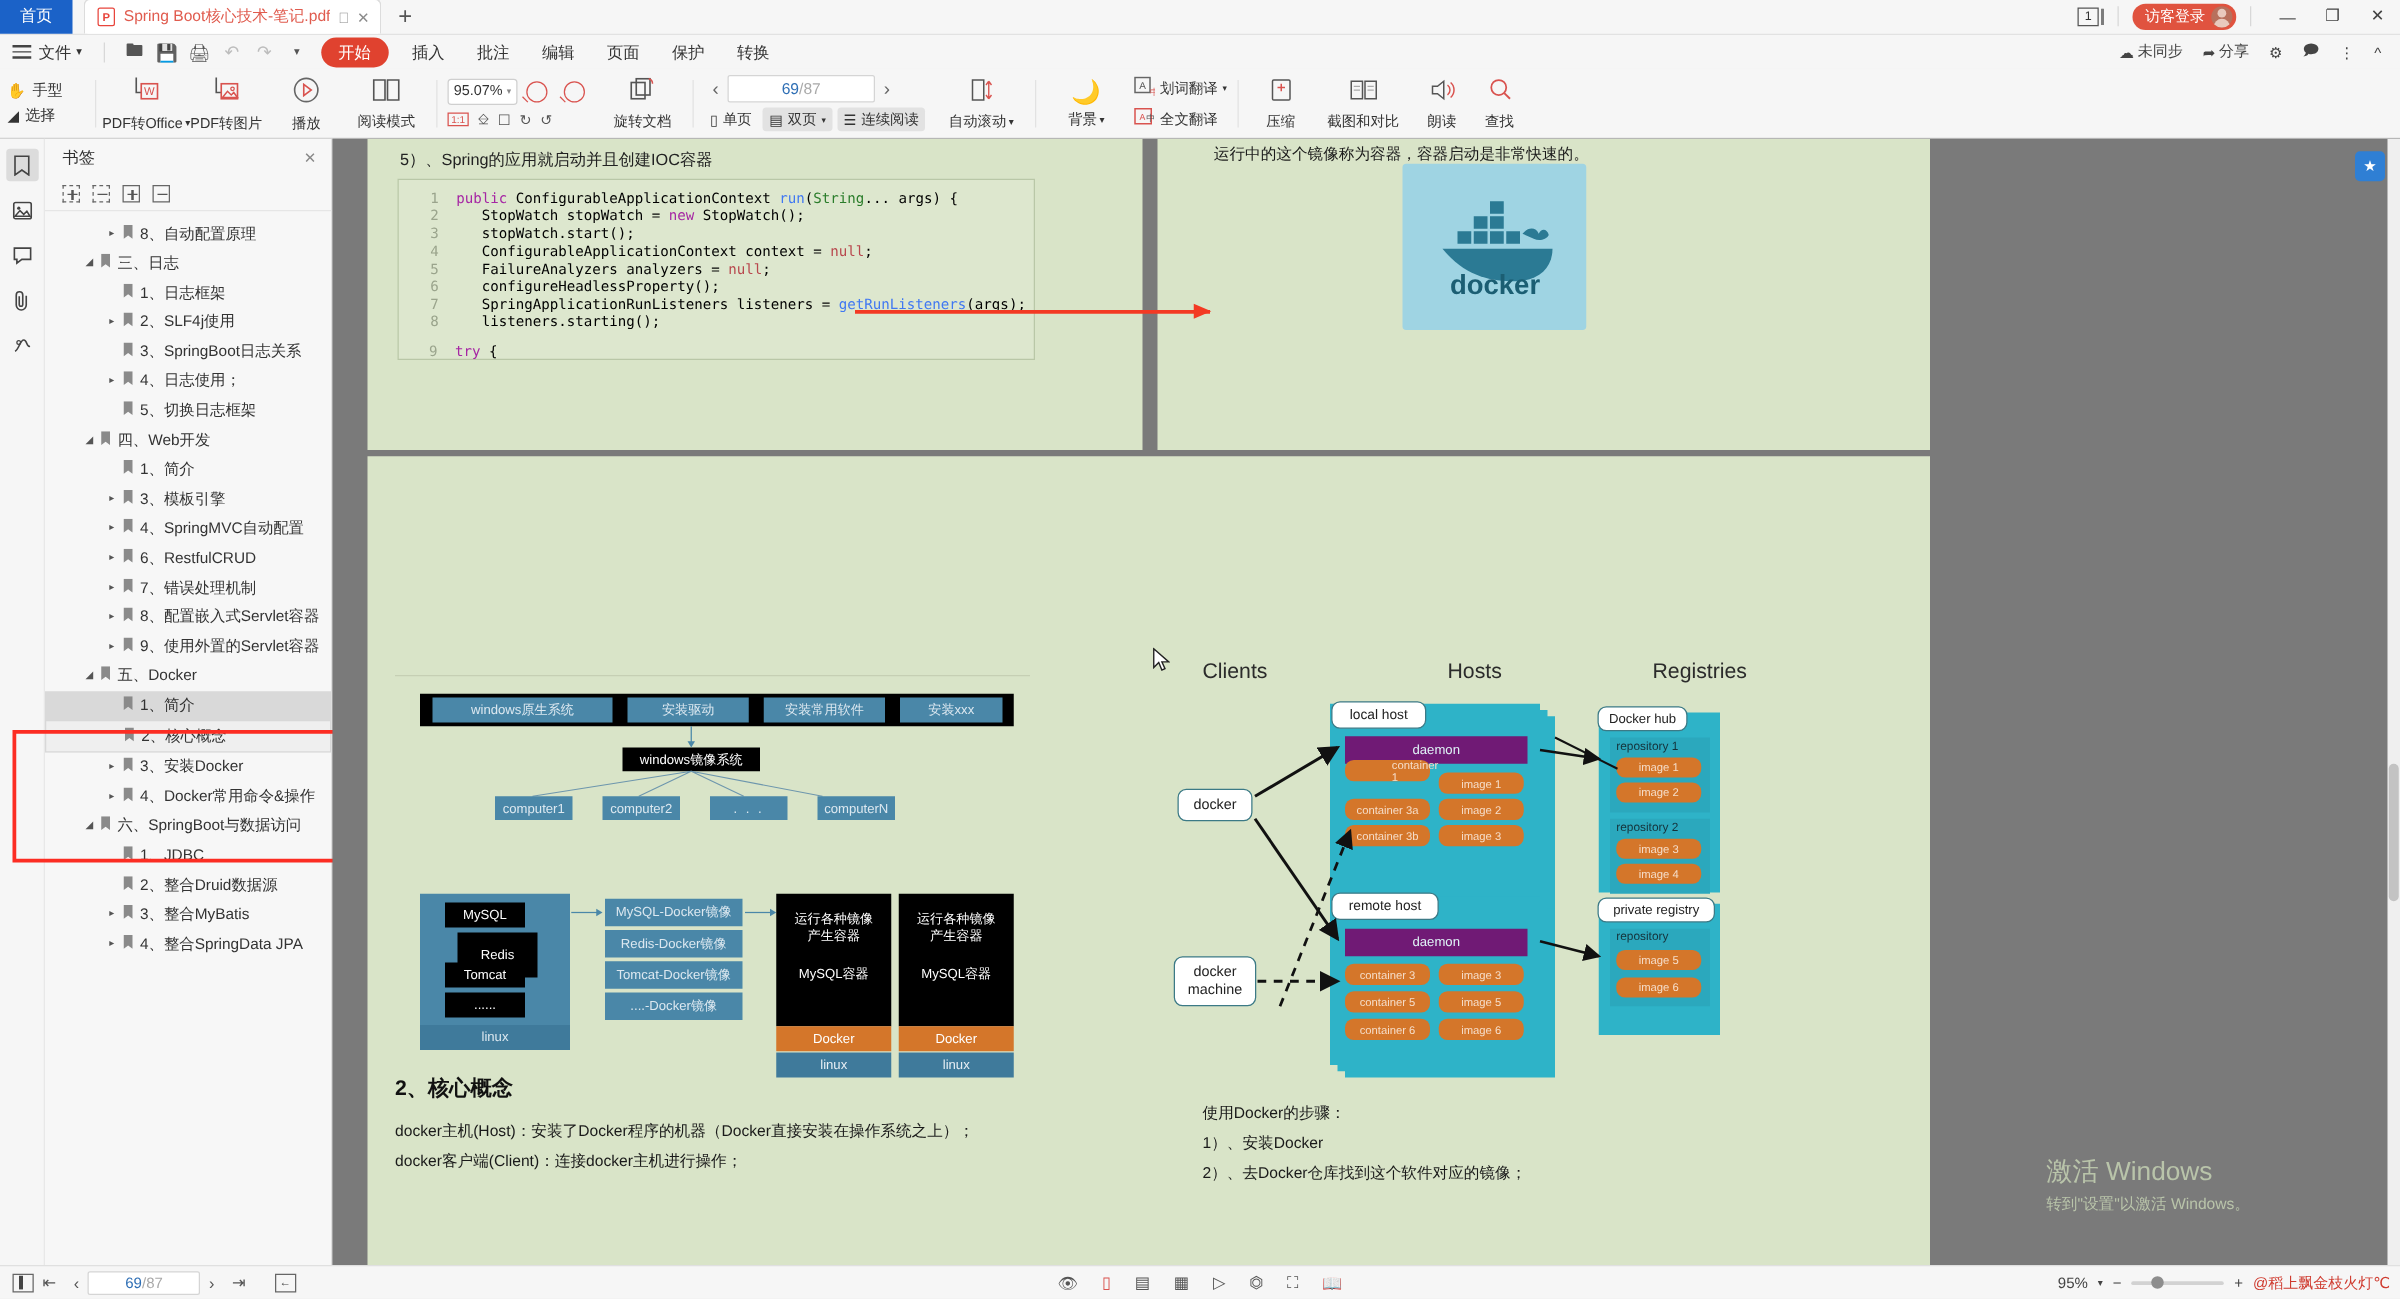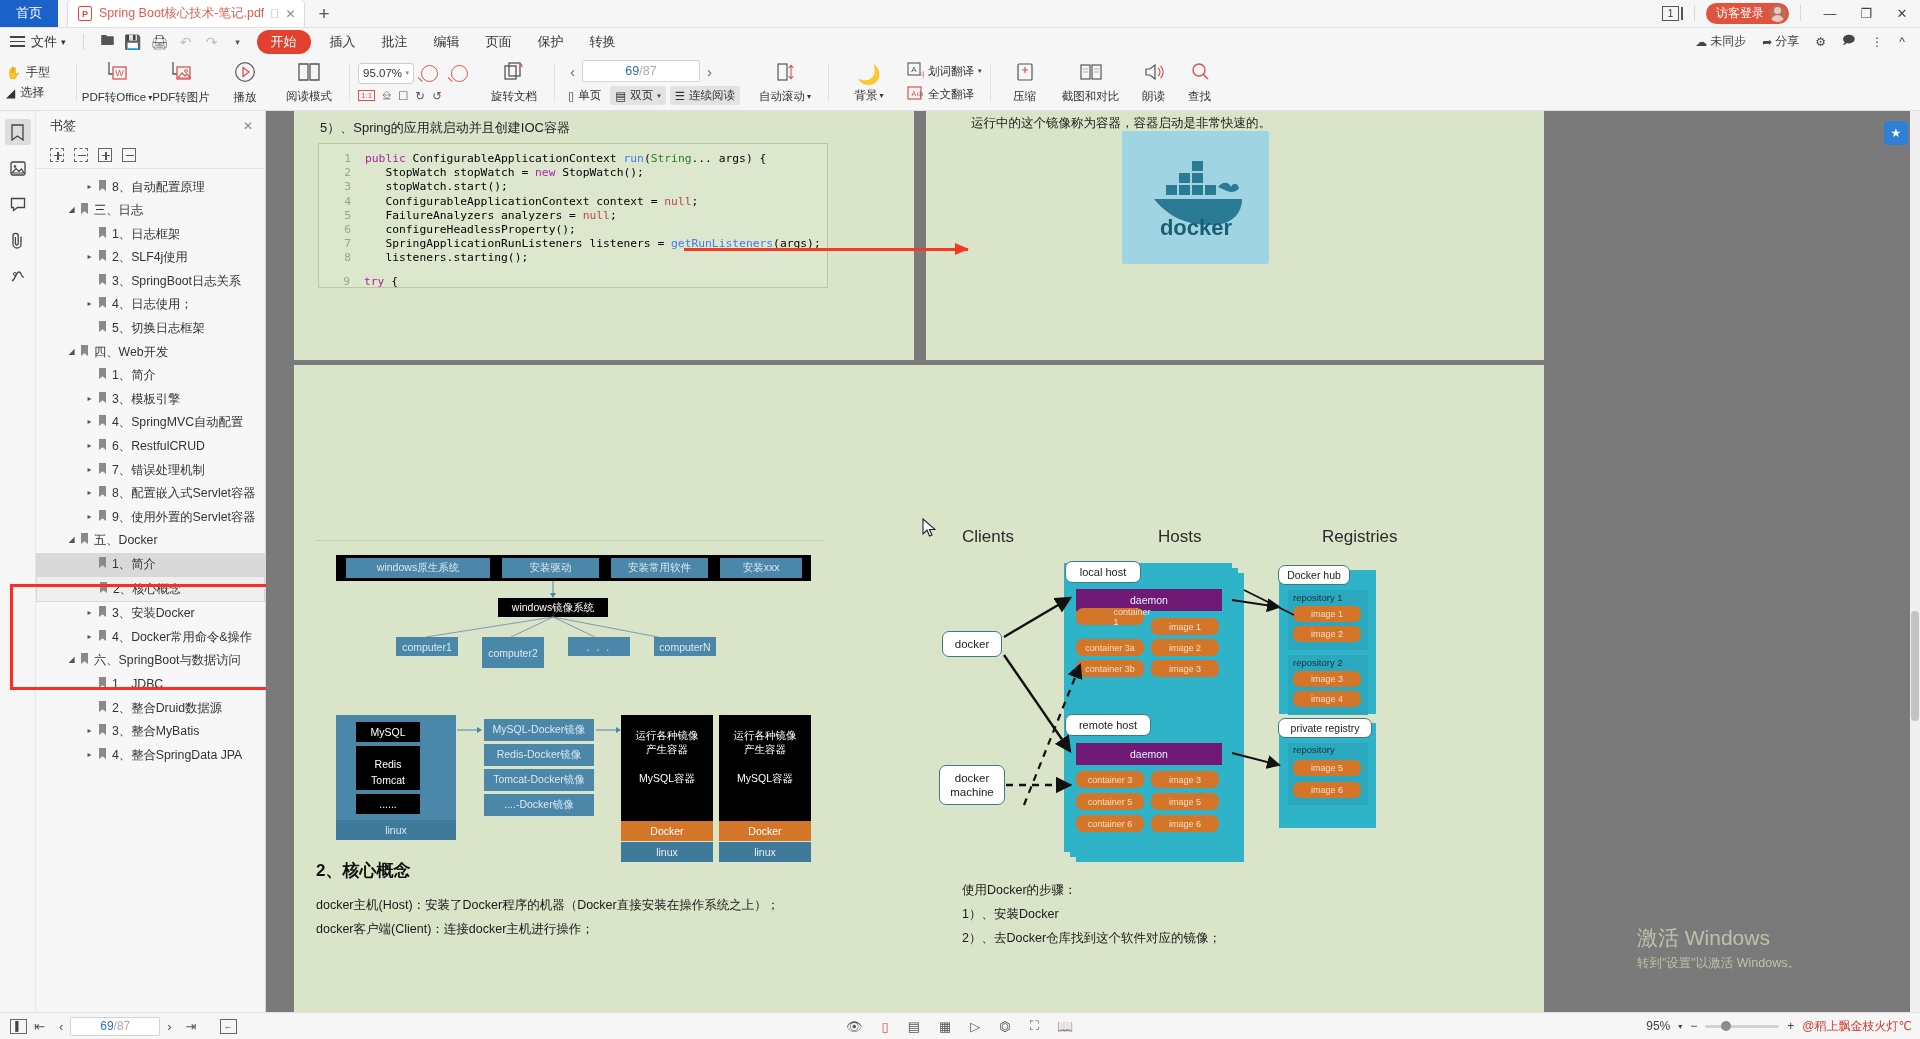--- a/index.html
+++ b/index.html
@@ -683,27 +683,27 @@
       <div class="bx" style="left:208px;top:193px;width:97px;height:20px;">安装驱动</div>
       <div class="bx" style="left:317px;top:193px;width:97px;height:20px;">安装常用软件</div>
       <div class="bx" style="left:426px;top:193px;width:82px;height:20px;">安装xxx</div>
       <div class="bk" style="left:204px;top:233px;width:110px;height:19px;">windows镜像系统</div>
       <svg style="position:absolute;left:0;top:0;width:100%;height:100%;pointer-events:none">
         <path d="M259 216 L259 231" stroke="#4a87a8" stroke-width="1"></path>
           <path d="M256 228l3 5 3-5z" fill="#4a87a8"></path>
         <path d="M259 252 L132 272 M259 252 L217 272 M259 252 L301 272 M259 252 L364 272" stroke="#6d96ad" stroke-width="0.9" fill="none"></path>
       </svg>
       <div class="bx" style="left:102px;top:272px;width:62px;height:19px;">computer1</div>
-      <div class="bx" style="left:188px;top:272px;width:62px;height:31px;">computer2</div>
+      <div class="bx" style="left:188px;top:272px;width:62px;height:19px;">computer2</div>
       <div class="bx" style="left:274px;top:272px;width:62px;height:19px;letter-spacing:2px;">. . .</div>
       <div class="bx" style="left:360px;top:272px;width:62px;height:19px;">computerN</div>
 
       <div class="bx" style="left:42px;top:350px;width:120px;height:125px;display:block;"></div>
       <div class="bk" style="left:62px;top:357px;width:64px;height:20px;">MySQL</div>
-      <div class="bk" style="left:62px;top:381px;width:64px;height:36px;">Redis</div>
+      <div class="bk" style="left:72px;top:381px;width:64px;height:36px;">Redis</div>
       <div class="bk" style="left:62px;top:405px;width:64px;height:20px;">Tomcat</div>
       <div class="bk" style="left:62px;top:429px;width:64px;height:20px;">......</div>
       <div class="bx" style="left:42px;top:455px;width:120px;height:20px;background:#3f7a9b;">linux</div>
 
       <div class="bx" style="left:190px;top:354px;width:110px;height:22px;">MySQL-Docker镜像</div>
       <div class="bx" style="left:190px;top:379px;width:110px;height:22px;">Redis-Docker镜像</div>
       <div class="bx" style="left:190px;top:404px;width:110px;height:22px;">Tomcat-Docker镜像</div>
       <div class="bx" style="left:190px;top:429px;width:110px;height:22px;">....-Docker镜像</div>
 
       <svg style="position:absolute;left:0;top:0;width:100%;height:100%;pointer-events:none">

